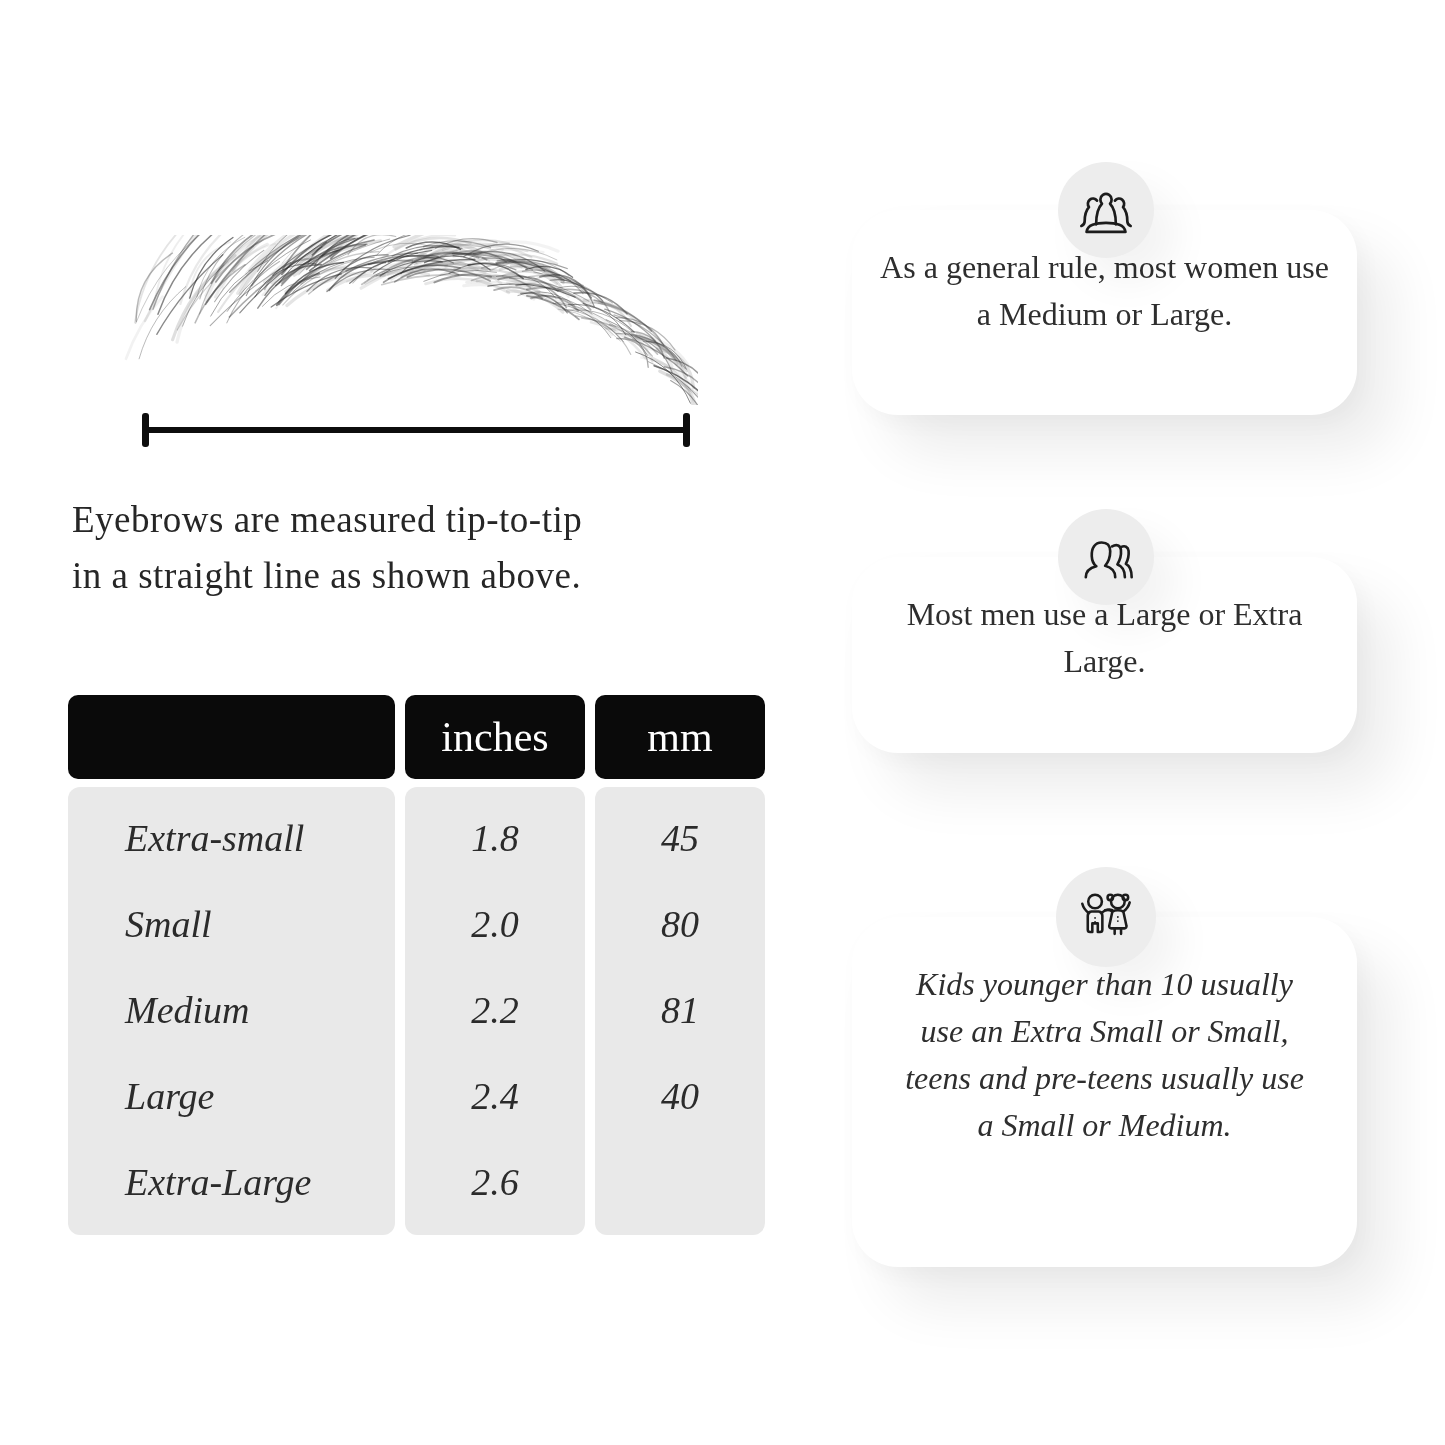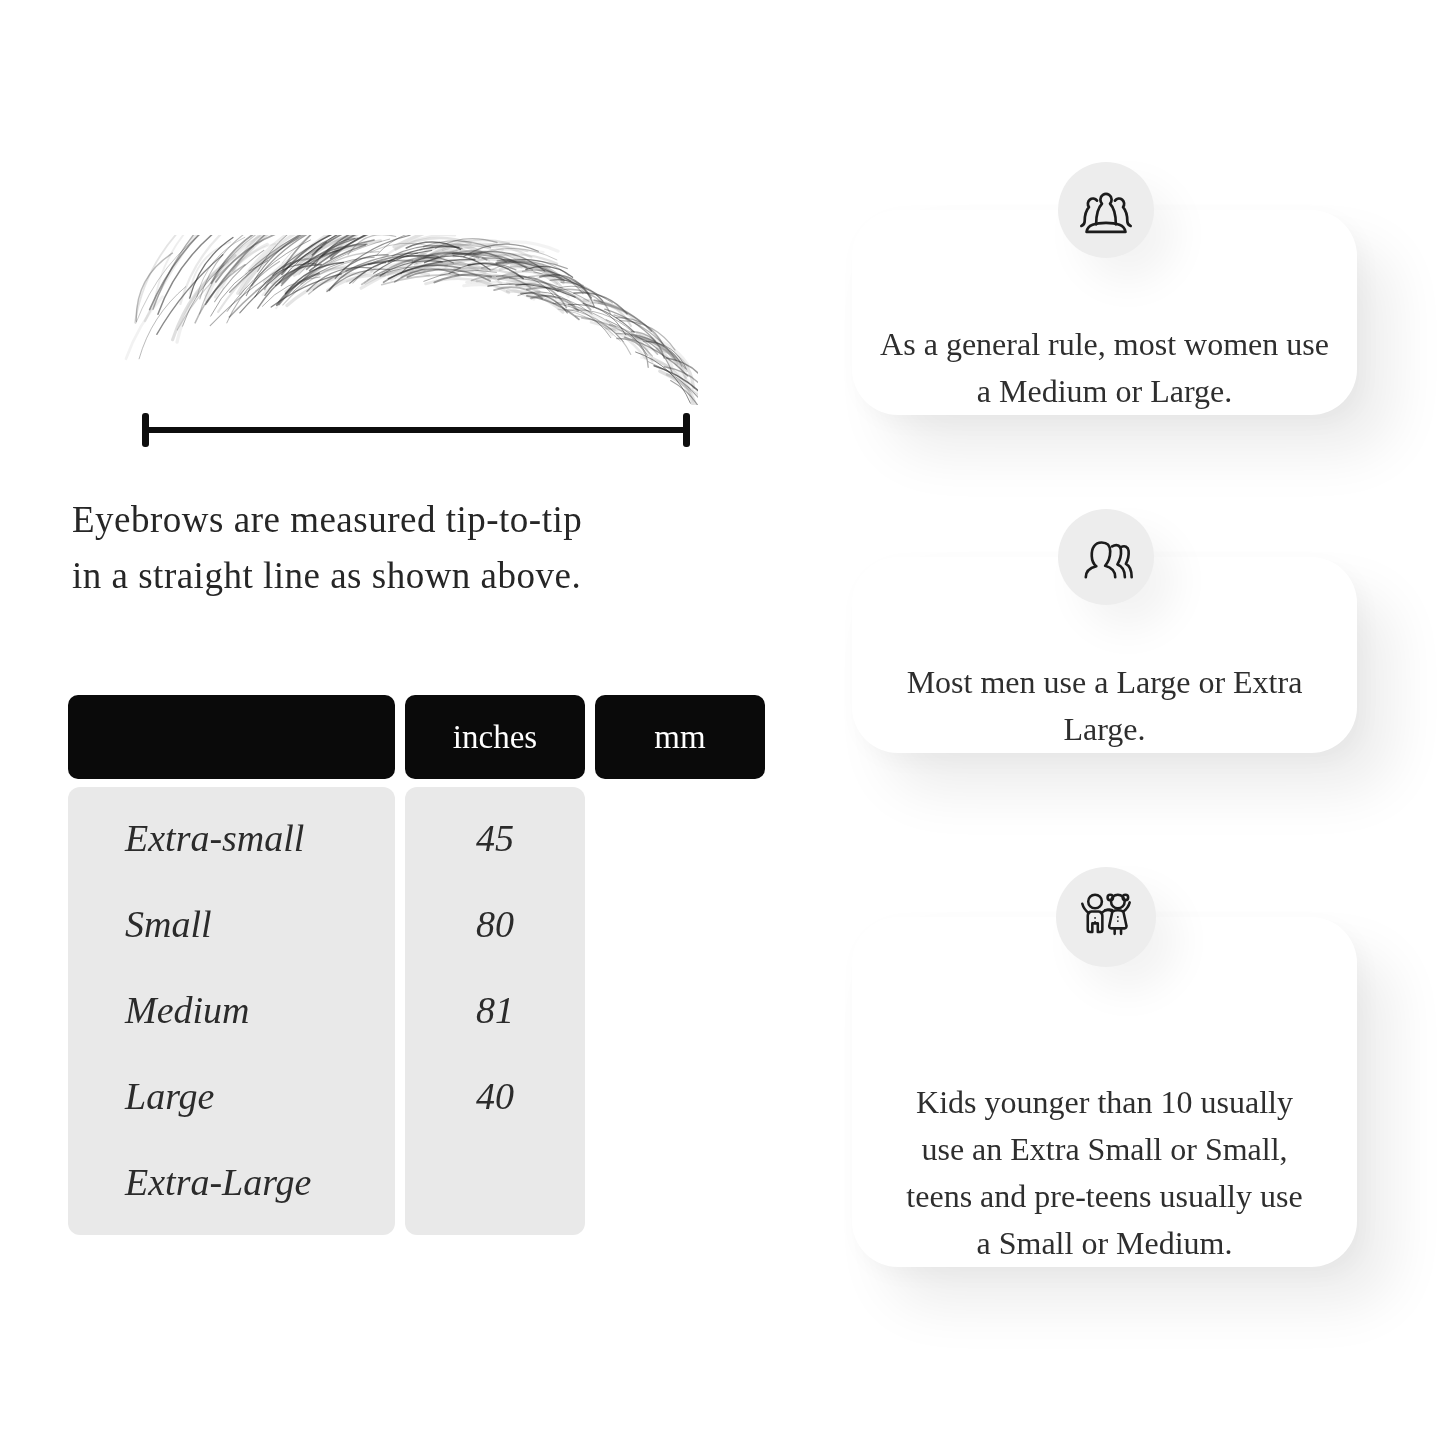--- a/index.html
+++ b/index.html
@@ -21,39 +21,39 @@
     position:absolute;left:72px;top:492px;width:660px;
     text-align:left;font-size:37px;line-height:56px;color:#262626;letter-spacing:.5px;
   }
 
   
   .size-table{position:absolute;left:68px;top:695px;width:697px;}
   .thead,.tbody{display:grid;grid-template-columns:327px 180px 170px;column-gap:10px;}
   .thead{margin-bottom:8px;}
   .th{
     height:84px;background:#0a0a0a;border-radius:10px;color:#ffffff;
-    display:flex;align-items:center;justify-content:center;font-size:33px;
+    display:flex;align-items:center;justify-content:center;font-size:42px;
   }
   .col{background:#e9e9e9;border-radius:12px;padding:8px 0 10px 0;font-style:italic;}
   .cell{height:86px;display:flex;align-items:center;font-size:38px;color:#2b2b2b;}
   .col.labels .cell{justify-content:flex-start;padding-left:57px;}
   .col.nums .cell{justify-content:center;}
 
   
   .card{
     position:absolute;left:852px;width:505px;background:#ffffff;border-radius:46px;
     box-shadow:36px 38px 55px rgba(0,0,0,0.075), 6px 8px 22px rgba(0,0,0,0.03);
-    display:flex;align-items:flex-end;justify-content:center;
+    display:flex;align-items:flex-start;justify-content:center;
   }
   .card .txt{
     text-align:center;font-size:32px;line-height:47px;color:#2e2e2e;margin:0;
   }
   .card1{top:210px;height:205px;}
   .card2{top:557px;height:196px;}
-  .card3{top:917px;height:350px;}
+  .card3{top:917px;height:350px;font-style:italic;}
   .card1 .txt{max-width:470px;padding-top:34px;}
   .card2 .txt{max-width:420px;padding-top:34px;}
   .card3 .txt{max-width:400px;padding-top:44px;}
 
   .icon-circle{
     position:absolute;left:1058px;width:96px;height:96px;border-radius:50%;
     background:#ededed;display:flex;align-items:center;justify-content:center;
     box-shadow:22px 24px 40px rgba(0,0,0,0.05);
   }
   .icon-circle.c1{top:162px;}
@@ -338,20 +338,27 @@
     </div>
     <div class="tbody">
       <div class="col labels">
         <div class="cell">Extra-small</div>
         <div class="cell">Small</div>
         <div class="cell">Medium</div>
         <div class="cell">Large</div>
         <div class="cell">Extra-Large</div>
       </div>
       <div class="col nums">
+        <div class="cell">1.8</div>
+        <div class="cell">2.0</div>
+        <div class="cell">2.2</div>
+        <div class="cell">2.4</div>
+        <div class="cell">2.6</div>
+      </div>
+      <div class="col nums">
         <div class="cell">45</div>
         <div class="cell">80</div>
         <div class="cell">81</div>
         <div class="cell">40</div>
       </div>
     </div>
   </div>
 
   <div class="card card1">
     <p class="txt">As a general rule, most women use a Medium or Large.</p>

